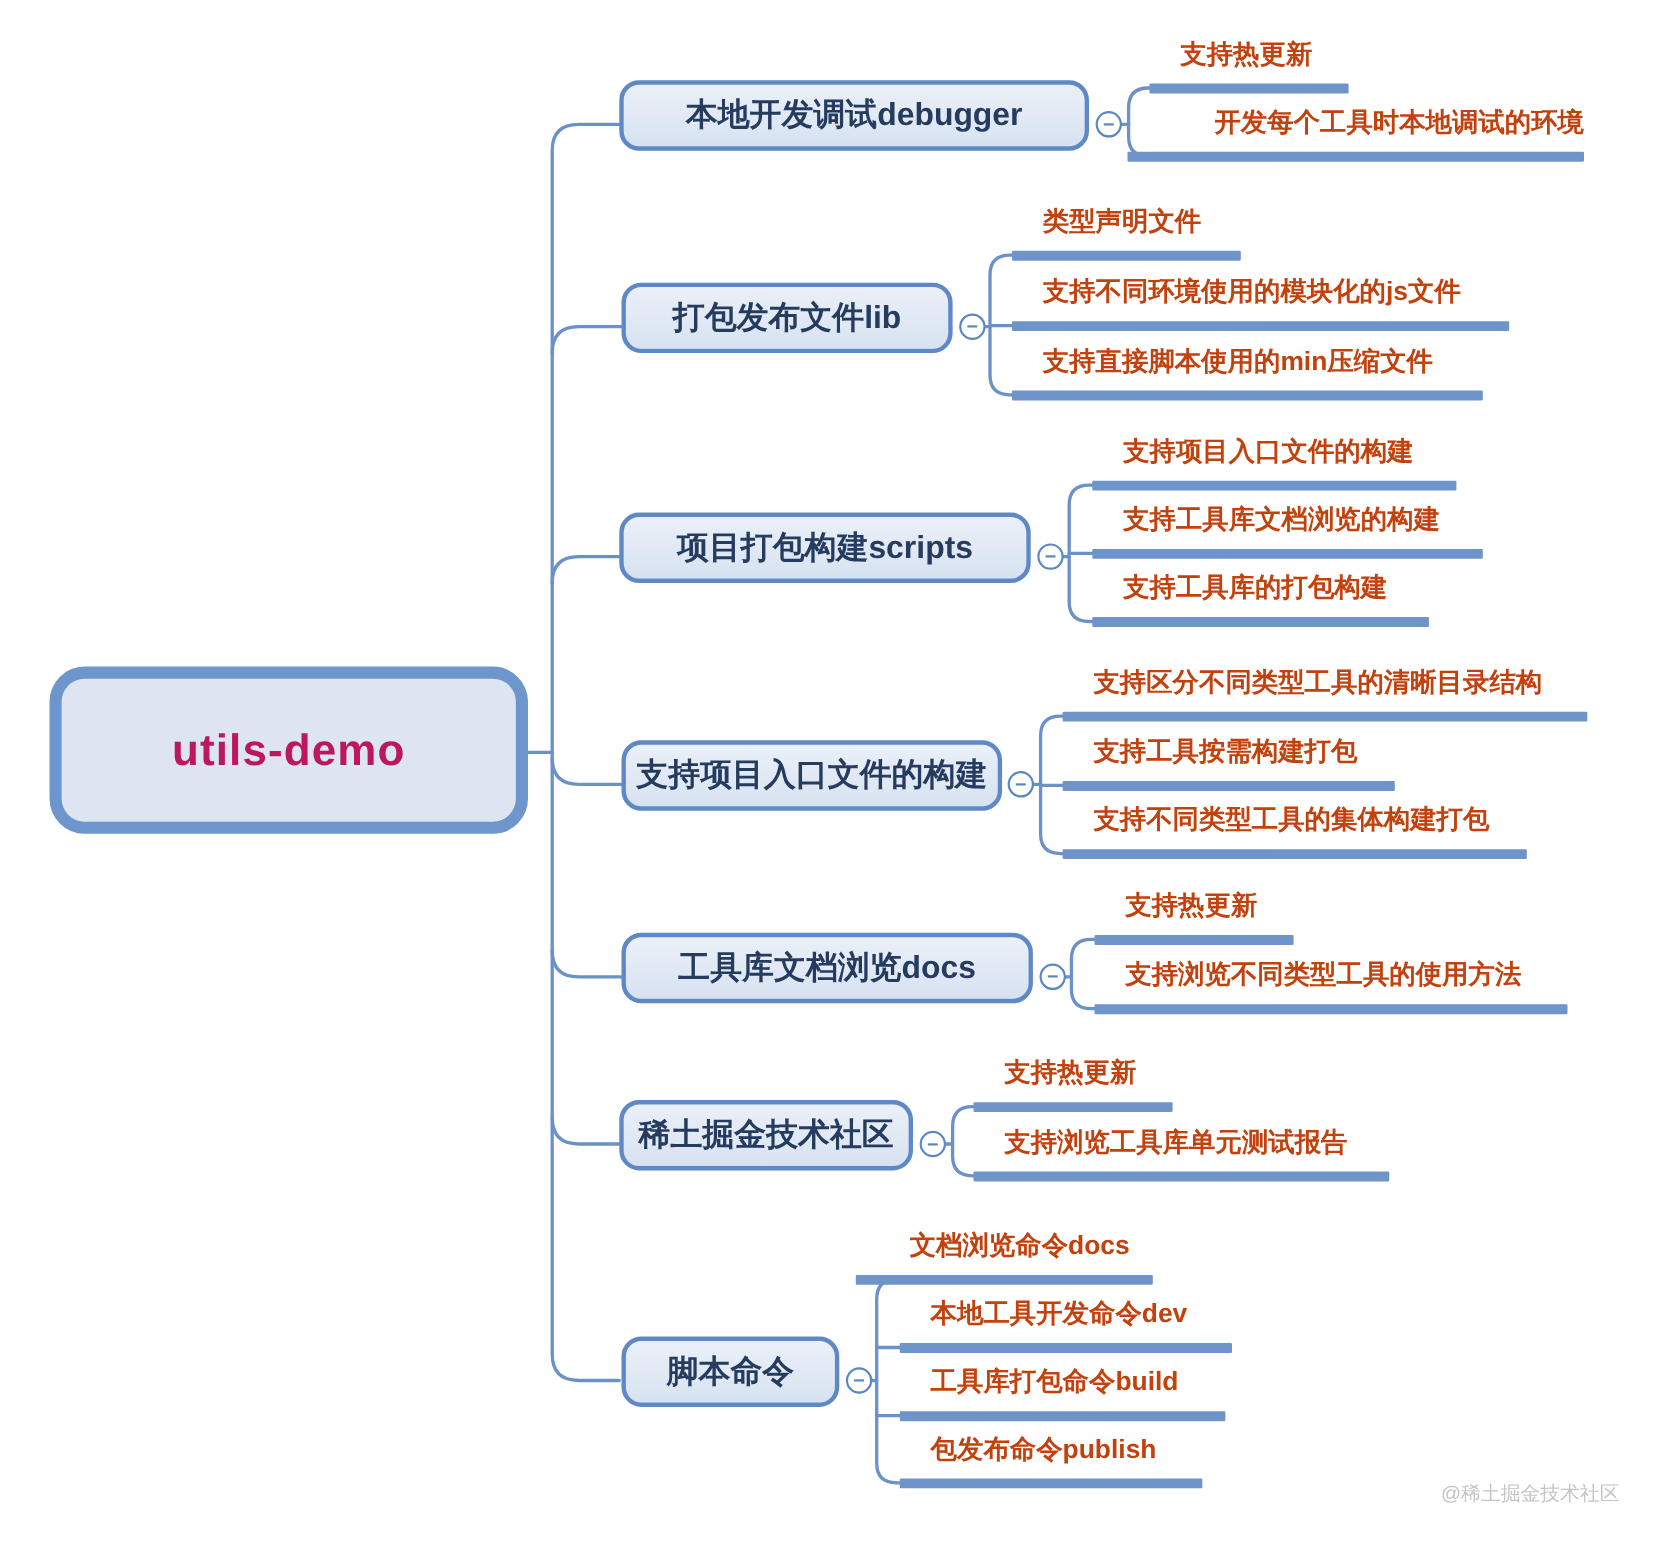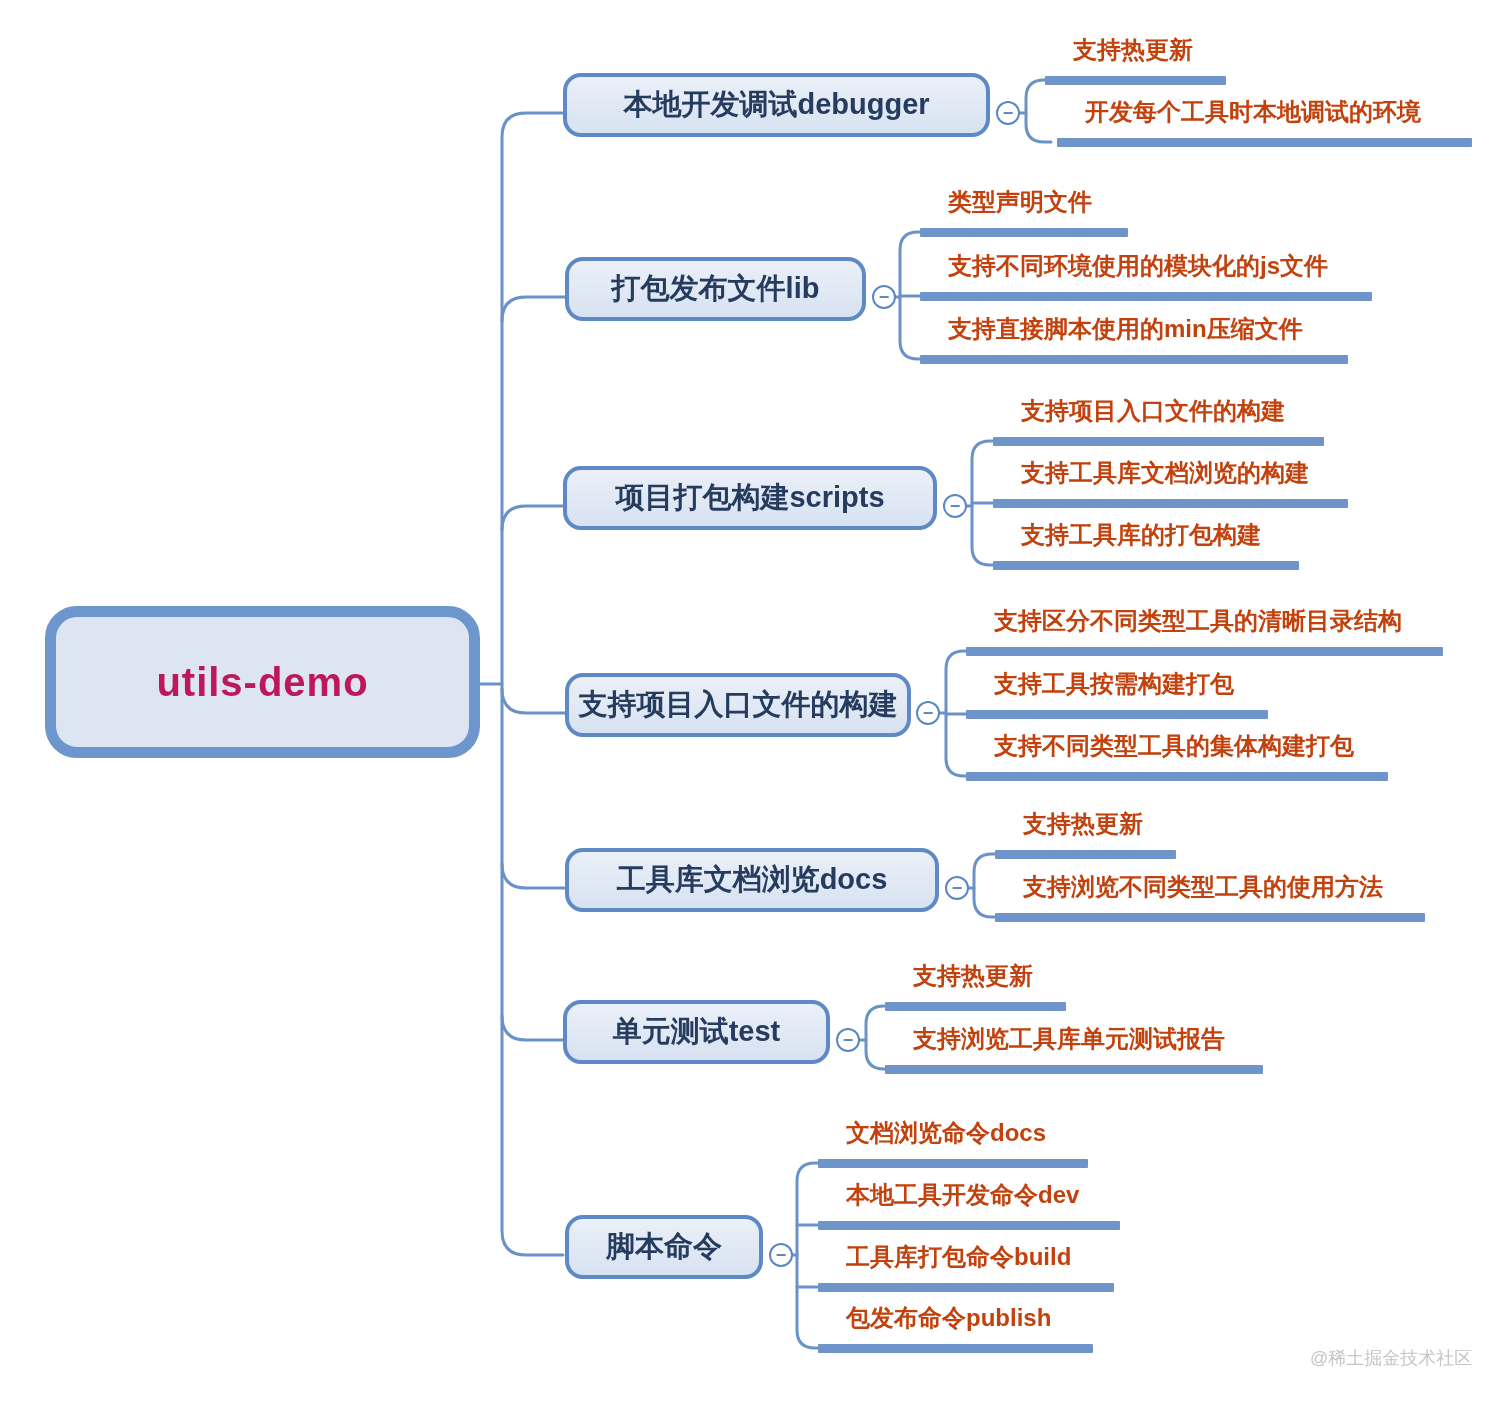--- a/index.html
+++ b/index.html
@@ -116,39 +116,39 @@
   <div class="branch-node" style="left:563px;top:466px;width:374px;">
     <span class="branch-label">项目打包构建scripts</span>
   </div>
   <div class="branch-node" style="left:565px;top:673px;width:346px;">
     <span class="branch-label">支持项目入口文件的构建</span>
   </div>
   <div class="branch-node" style="left:565px;top:848px;width:374px;">
     <span class="branch-label">工具库文档浏览docs</span>
   </div>
   <div class="branch-node" style="left:563px;top:1000px;width:267px;">
-    <span class="branch-label">单元测试test</span>
+    <span class="branch-label">稀土掘金技术社区</span>
   </div>
   <div class="branch-node" style="left:565px;top:1215px;width:198px;">
     <span class="branch-label">脚本命令</span>
   </div>
 
   <div class="collapse-btn" style="left:996px;top:101px;">−</div>
   <div class="collapse-btn" style="left:872px;top:285px;">−</div>
   <div class="collapse-btn" style="left:943px;top:494px;">−</div>
   <div class="collapse-btn" style="left:916px;top:701px;">−</div>
   <div class="collapse-btn" style="left:945px;top:876px;">−</div>
   <div class="collapse-btn" style="left:836px;top:1028px;">−</div>
   <div class="collapse-btn" style="left:769px;top:1243px;">−</div>
 
   <div class="leaf-node" style="left:1045px;top:33px;width:181px;">
     <div class="leaf-label">支持热更新</div>
     <div class="leaf-bar"></div>
   </div>
-  <div class="leaf-node" style="left:1057px;top:95px;width:415px;">
+  <div class="leaf-node" style="left:1025px;top:95px;width:415px;text-align:right;">
     <div class="leaf-label">开发每个工具时本地调试的环境</div>
     <div class="leaf-bar"></div>
   </div>
 
   <div class="leaf-node" style="left:920px;top:185px;width:208px;">
     <div class="leaf-label">类型声明文件</div>
     <div class="leaf-bar"></div>
   </div>
   <div class="leaf-node" style="left:920px;top:249px;width:452px;">
     <div class="leaf-label">支持不同环境使用的模块化的js文件</div>
@@ -196,21 +196,21 @@
 
   <div class="leaf-node" style="left:885px;top:959px;width:181px;">
     <div class="leaf-label">支持热更新</div>
     <div class="leaf-bar"></div>
   </div>
   <div class="leaf-node" style="left:885px;top:1022px;width:378px;">
     <div class="leaf-label">支持浏览工具库单元测试报告</div>
     <div class="leaf-bar"></div>
   </div>
 
-  <div class="leaf-node" style="left:818px;top:1116px;width:270px;">
+  <div class="leaf-node" style="left:778px;top:1116px;width:270px;text-align:center;">
     <div class="leaf-label">文档浏览命令docs</div>
     <div class="leaf-bar"></div>
   </div>
   <div class="leaf-node" style="left:818px;top:1178px;width:302px;">
     <div class="leaf-label">本地工具开发命令dev</div>
     <div class="leaf-bar"></div>
   </div>
   <div class="leaf-node" style="left:818px;top:1240px;width:296px;">
     <div class="leaf-label">工具库打包命令build</div>
     <div class="leaf-bar"></div>

